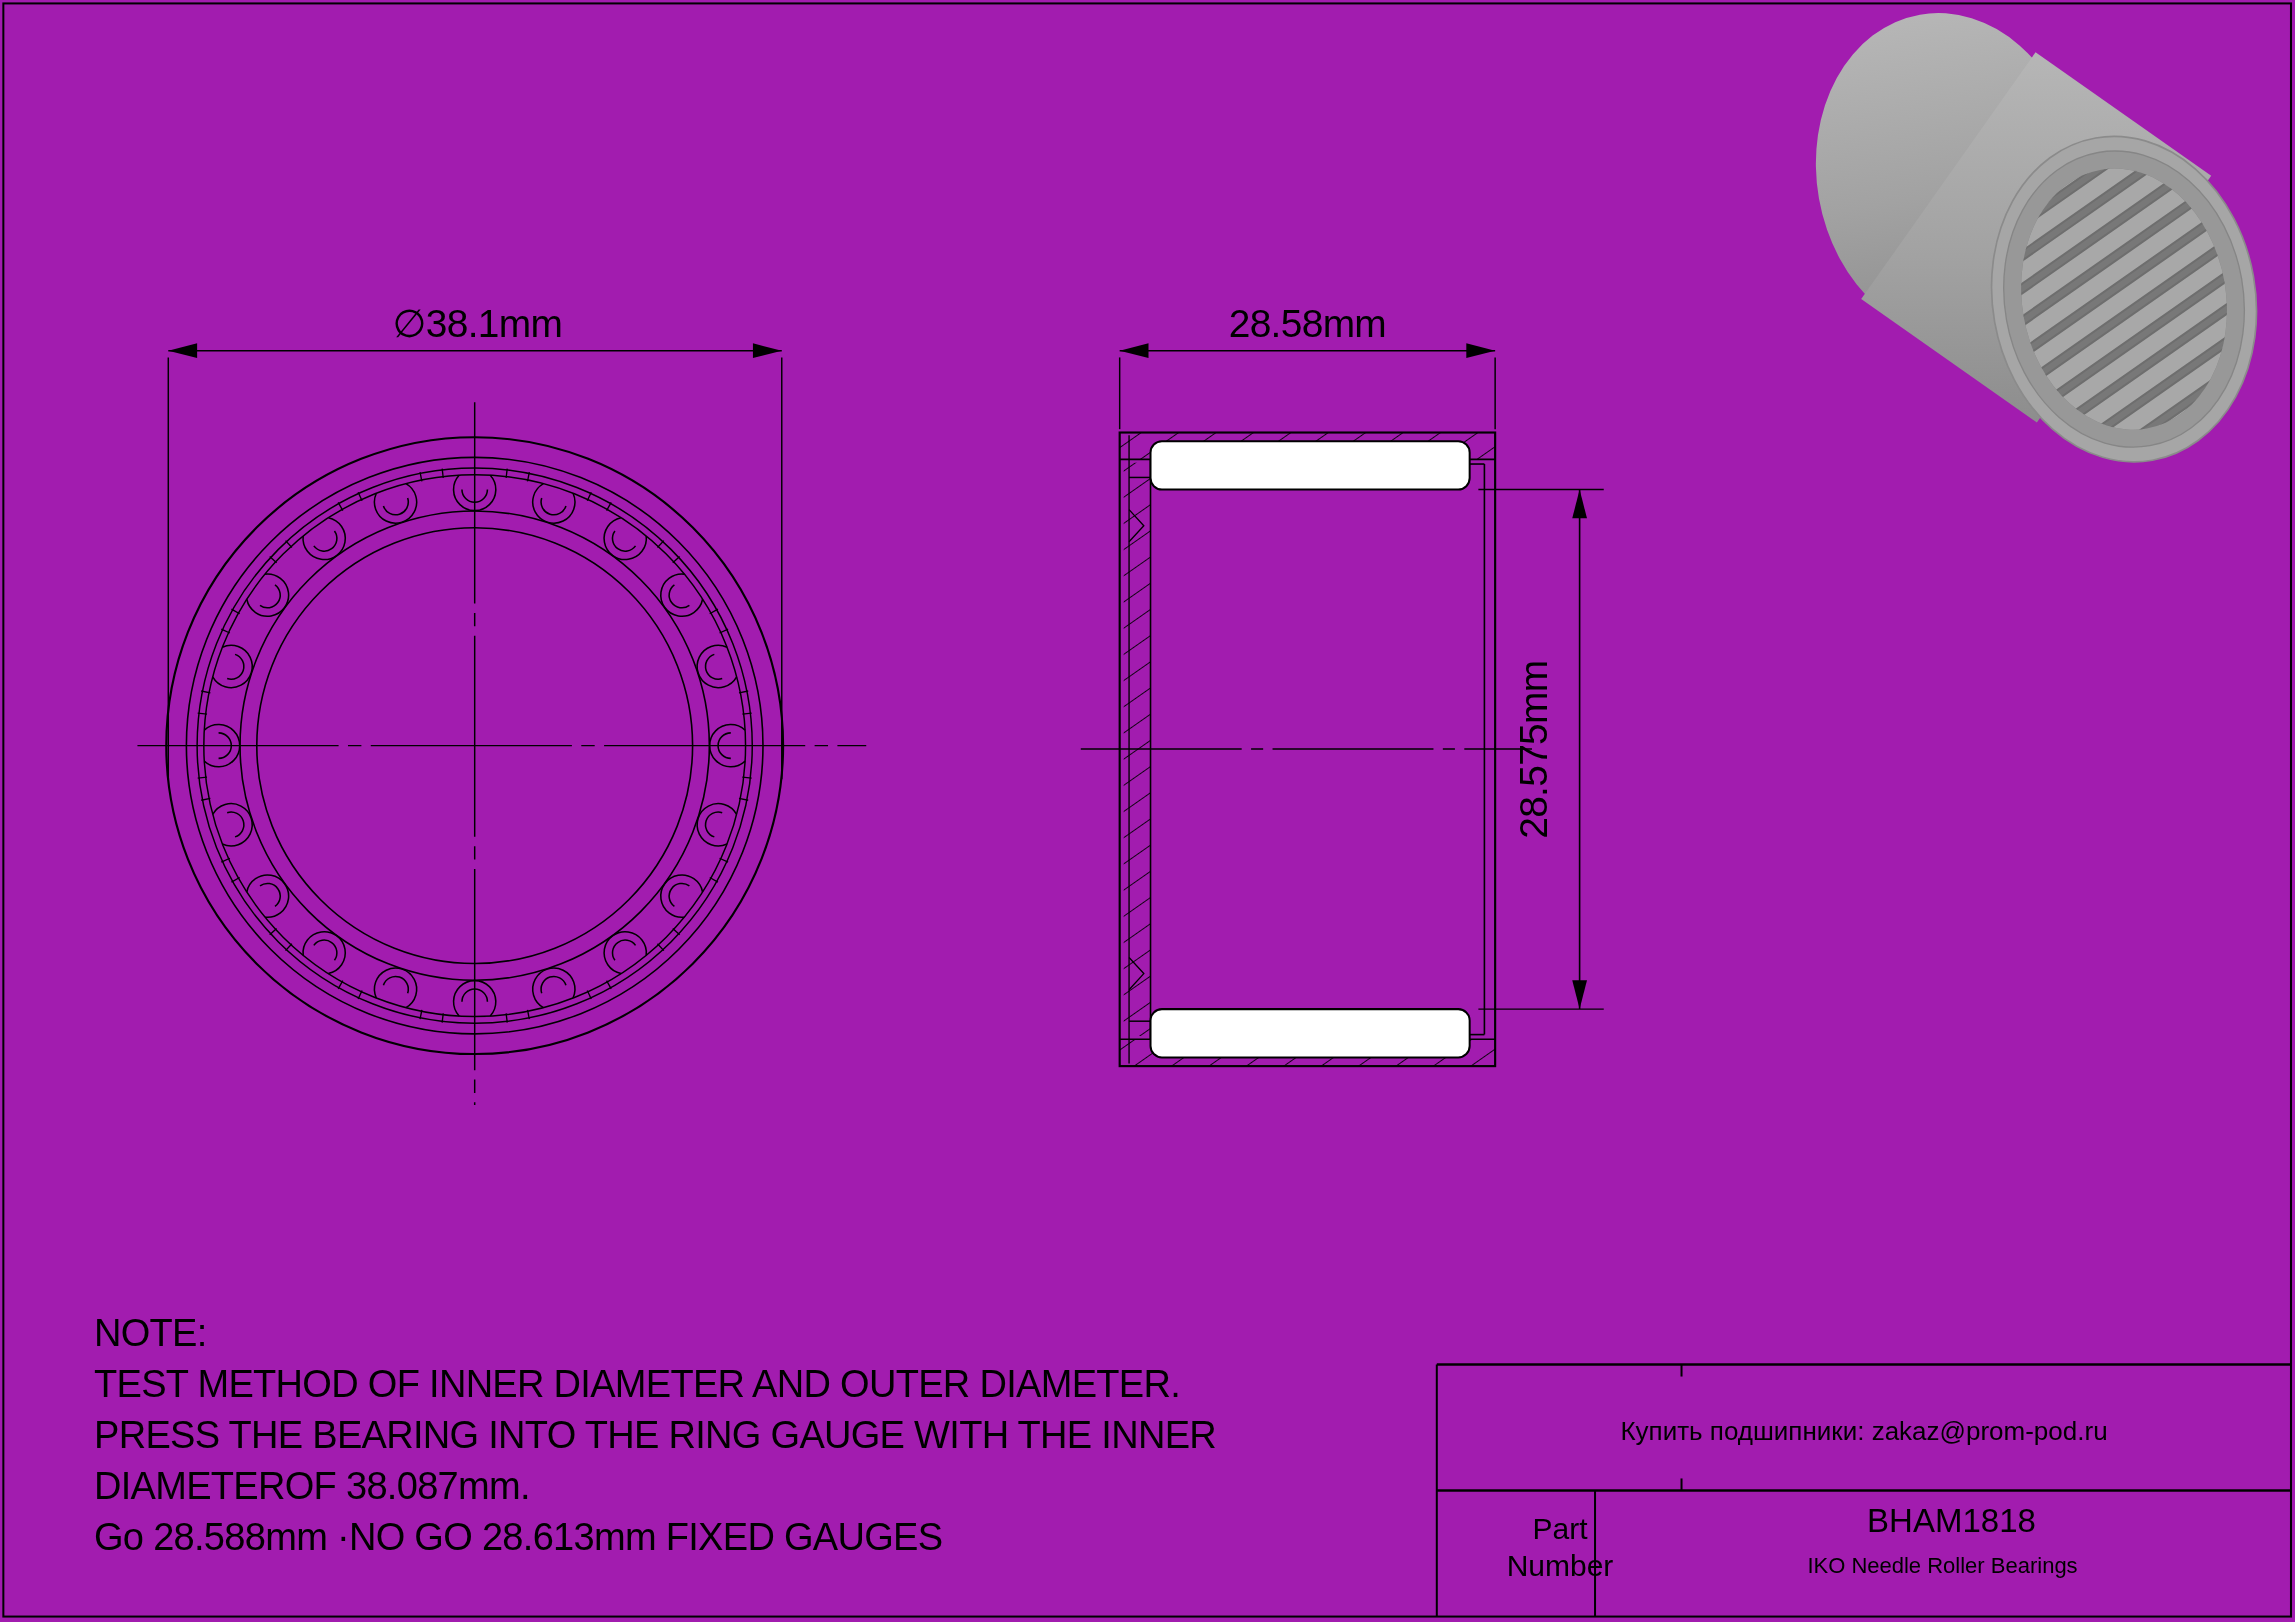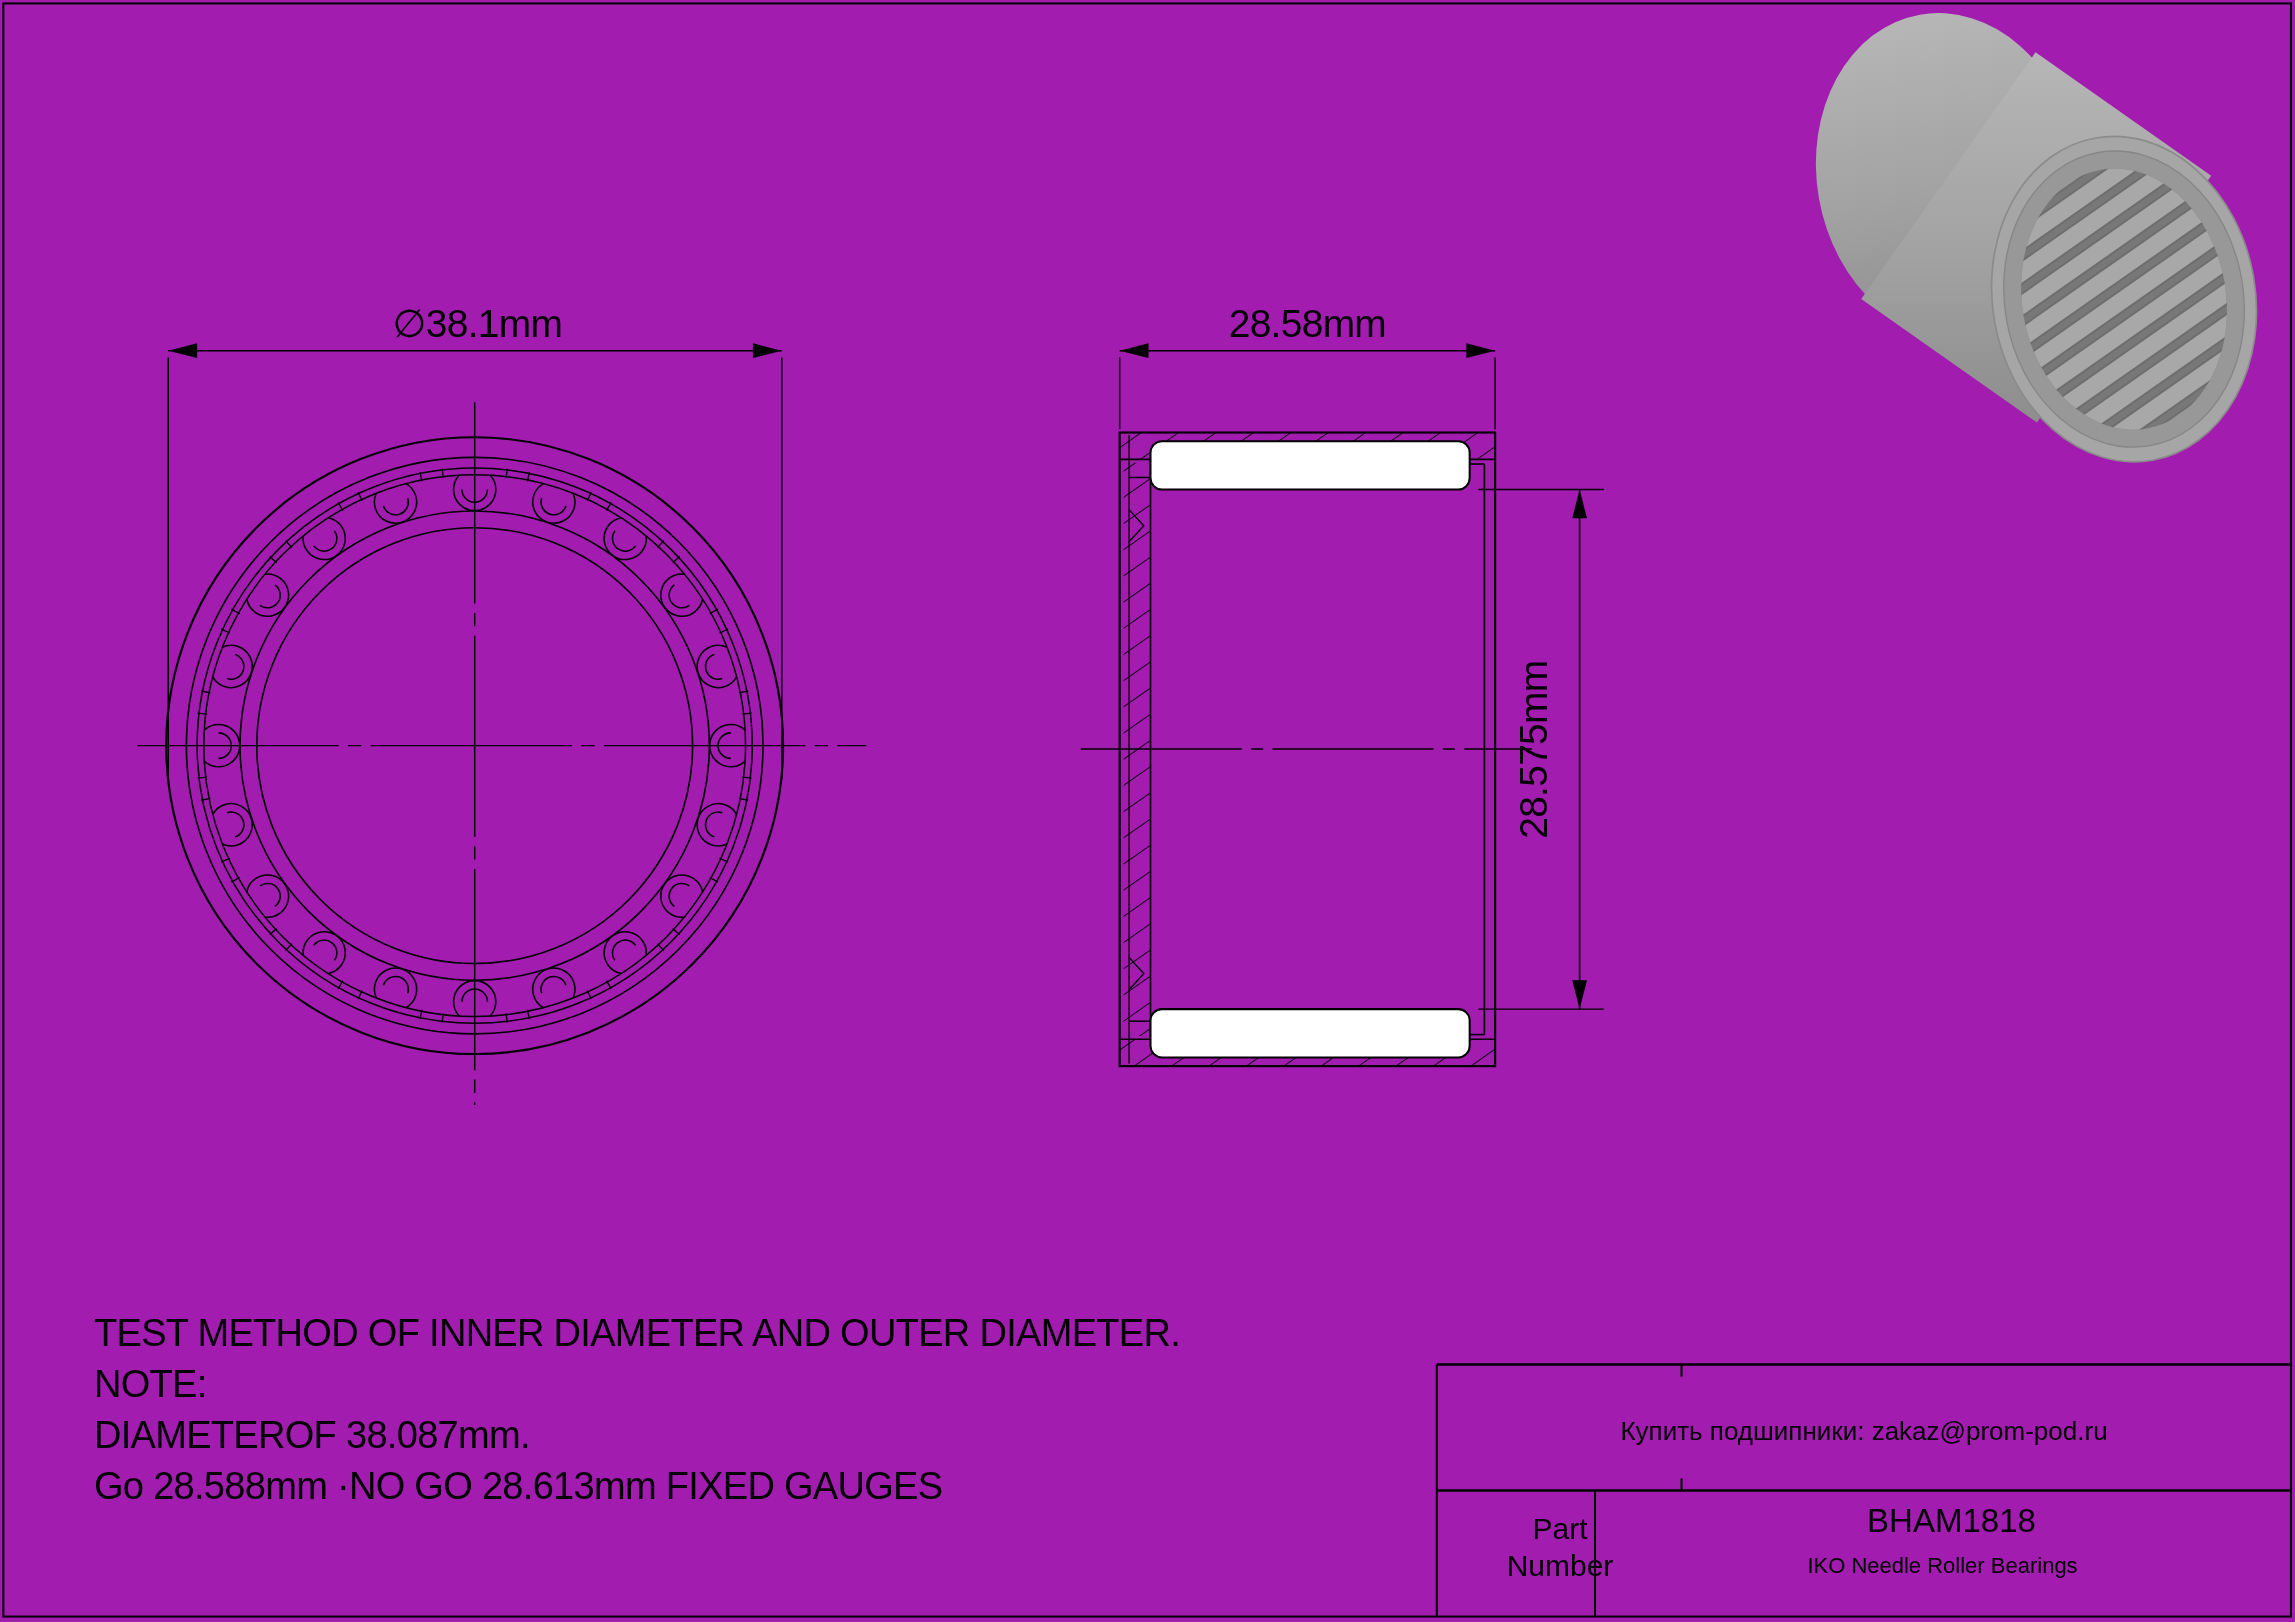--- a/index.html
+++ b/index.html
@@ -260,22 +260,23 @@
     <line x1="2143" y1="2035" x2="3416" y2="2035" stroke-width="4"></line>
     <line x1="2143" y1="2035" x2="2143" y2="2411" stroke-width="3"></line>
     <line x1="2143" y1="2223" x2="3416" y2="2223" stroke-width="4"></line>
     <line x1="2379" y1="2223" x2="2379" y2="2411" stroke-width="3"></line>
     <line x1="2508" y1="2035" x2="2508" y2="2053" stroke-width="3"></line>
     <line x1="2508" y1="2205" x2="2508" y2="2223" stroke-width="3"></line>
   </g>
 </svg>
 
 <div class="note-block">
+  <div>NOTE:</div>
   <div>TEST METHOD OF INNER DIAMETER AND OUTER DIAMETER.</div>
-  <div>NOTE:</div>
+  <div>PRESS THE BEARING INTO THE RING GAUGE WITH THE INNER</div>
   <div>DIAMETEROF 38.087mm.</div>
   <div>Go 28.588mm ·NO GO 28.613mm FIXED GAUGES</div>
 </div>
 
 <div class="tb-text tb-contact">Купить подшипники: zakaz@prom-pod.ru</div>
 <div class="tb-text tb-partlabel">
   <div>Part</div>
   <div>Number</div>
 </div>
 <div class="tb-text tb-partnumber">BHAM1818</div>

